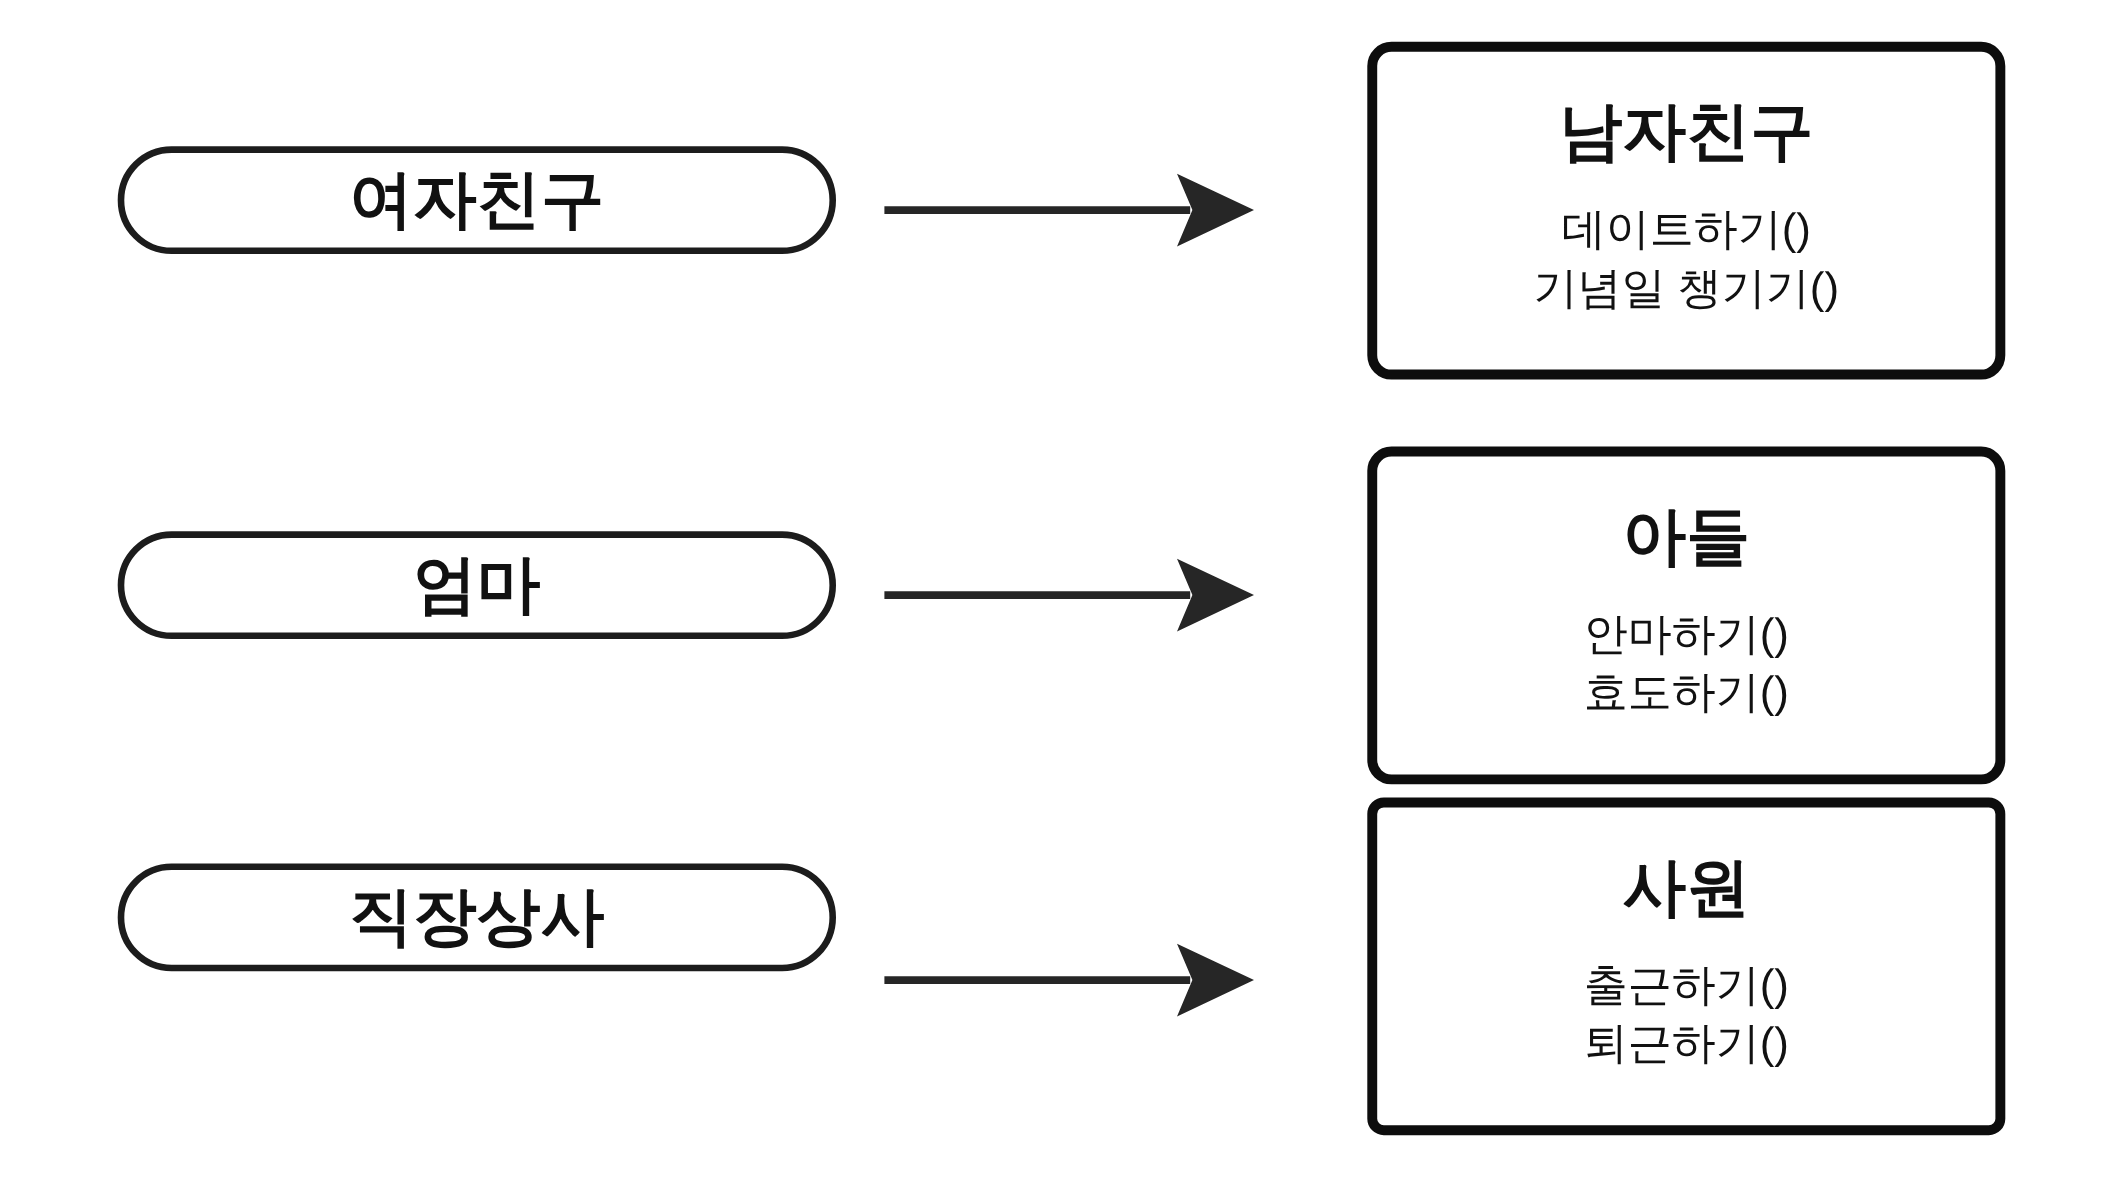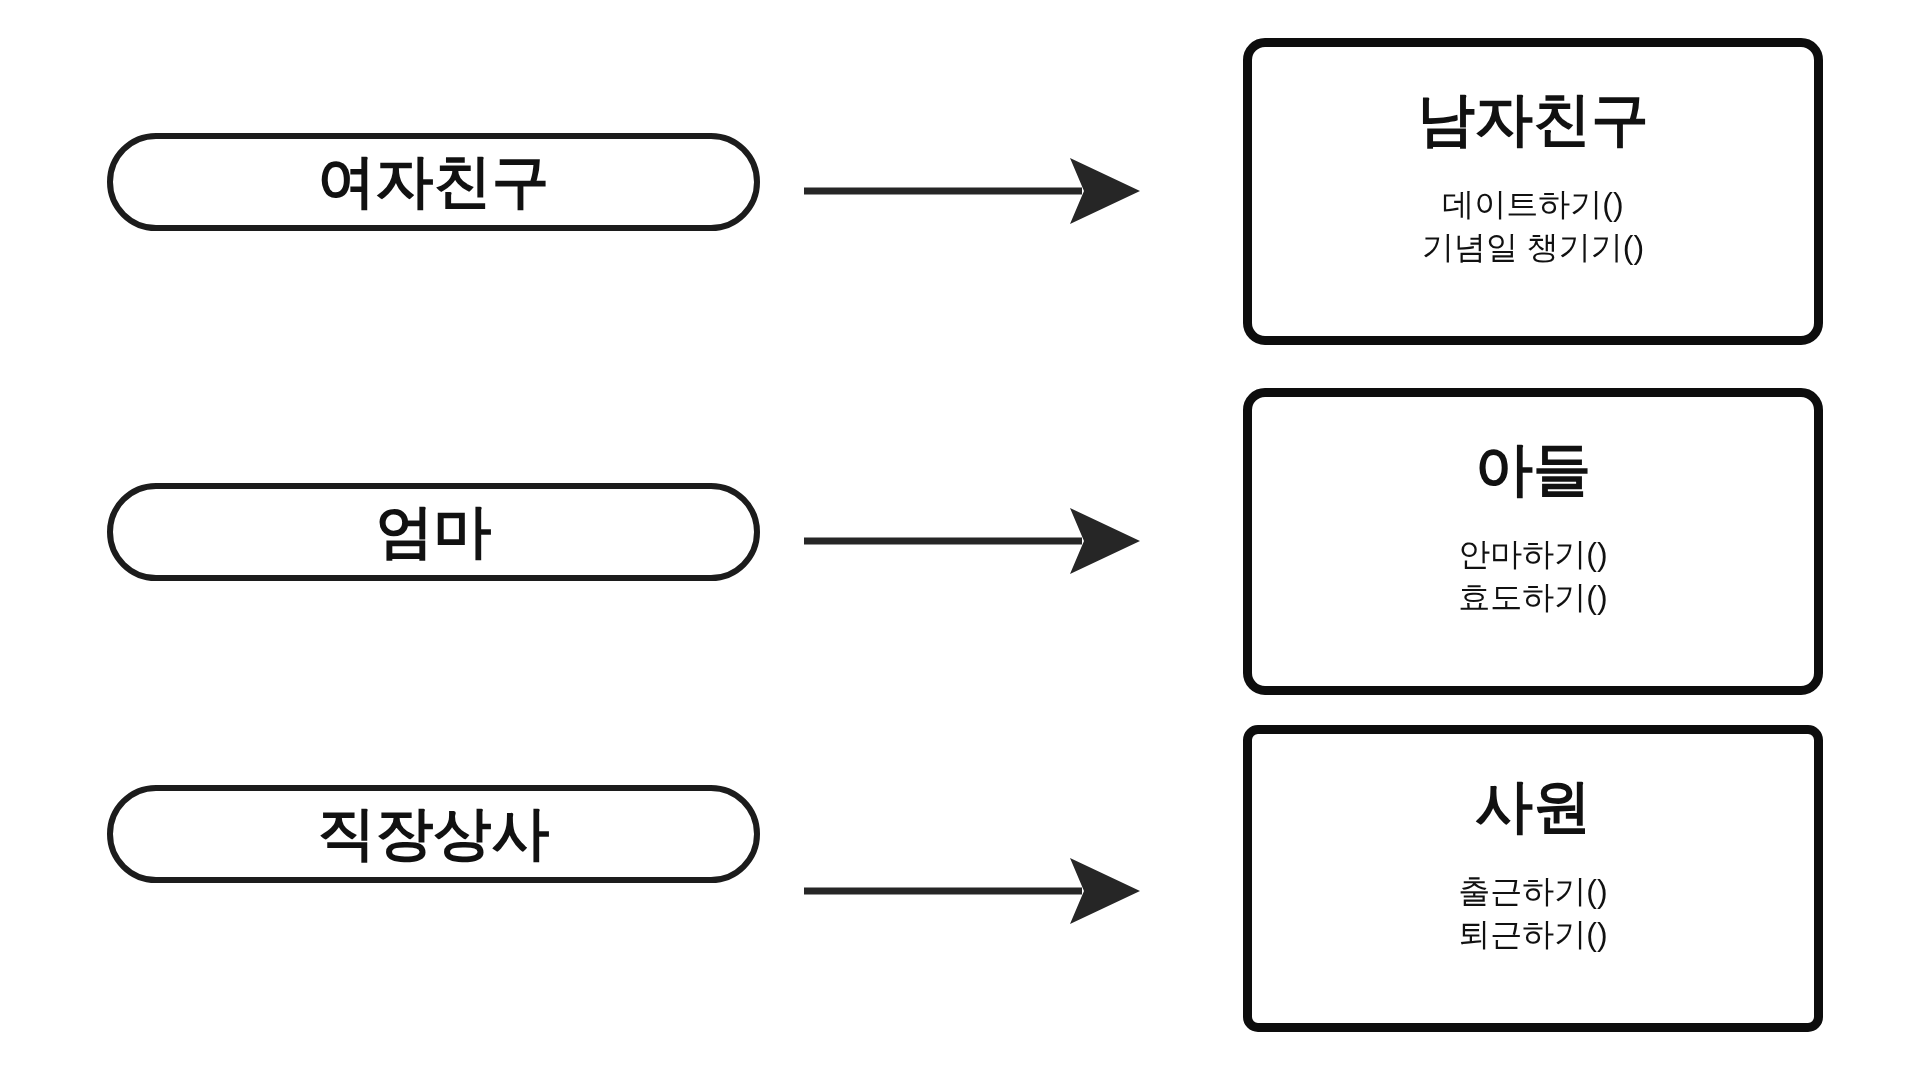--- a/index.html
+++ b/index.html
@@ -60,32 +60,32 @@
     height: 307px;
     box-sizing: border-box;
     border: 9px solid #0d0d0d;
     border-radius: 22px;
     background: #ffffff;
     display: flex;
     flex-direction: column;
     align-items: center;
   }
   .classbox.row1 { top: 38px; align-items: center; }
-  .classbox.row2 { top: 388px; }
+  .classbox.row2 { top: 406px; }
   .classbox.row3 { top: 725px; border-radius: 15px; }
   .class-title {
     margin-top: 34px;
     font-size: 58px;
     font-weight: bold;
     color: #111111;
     white-space: nowrap;
   }
   .class-methods {
     margin-top: 24px;
-    font-size: 32px;
+    font-size: 40px;
     line-height: 1.33;
     text-align: center;
     color: #111111;
   }
   .class-method { white-space: nowrap; }
 </style>
 </head>
 <body>
 
 <div class="canvas">

